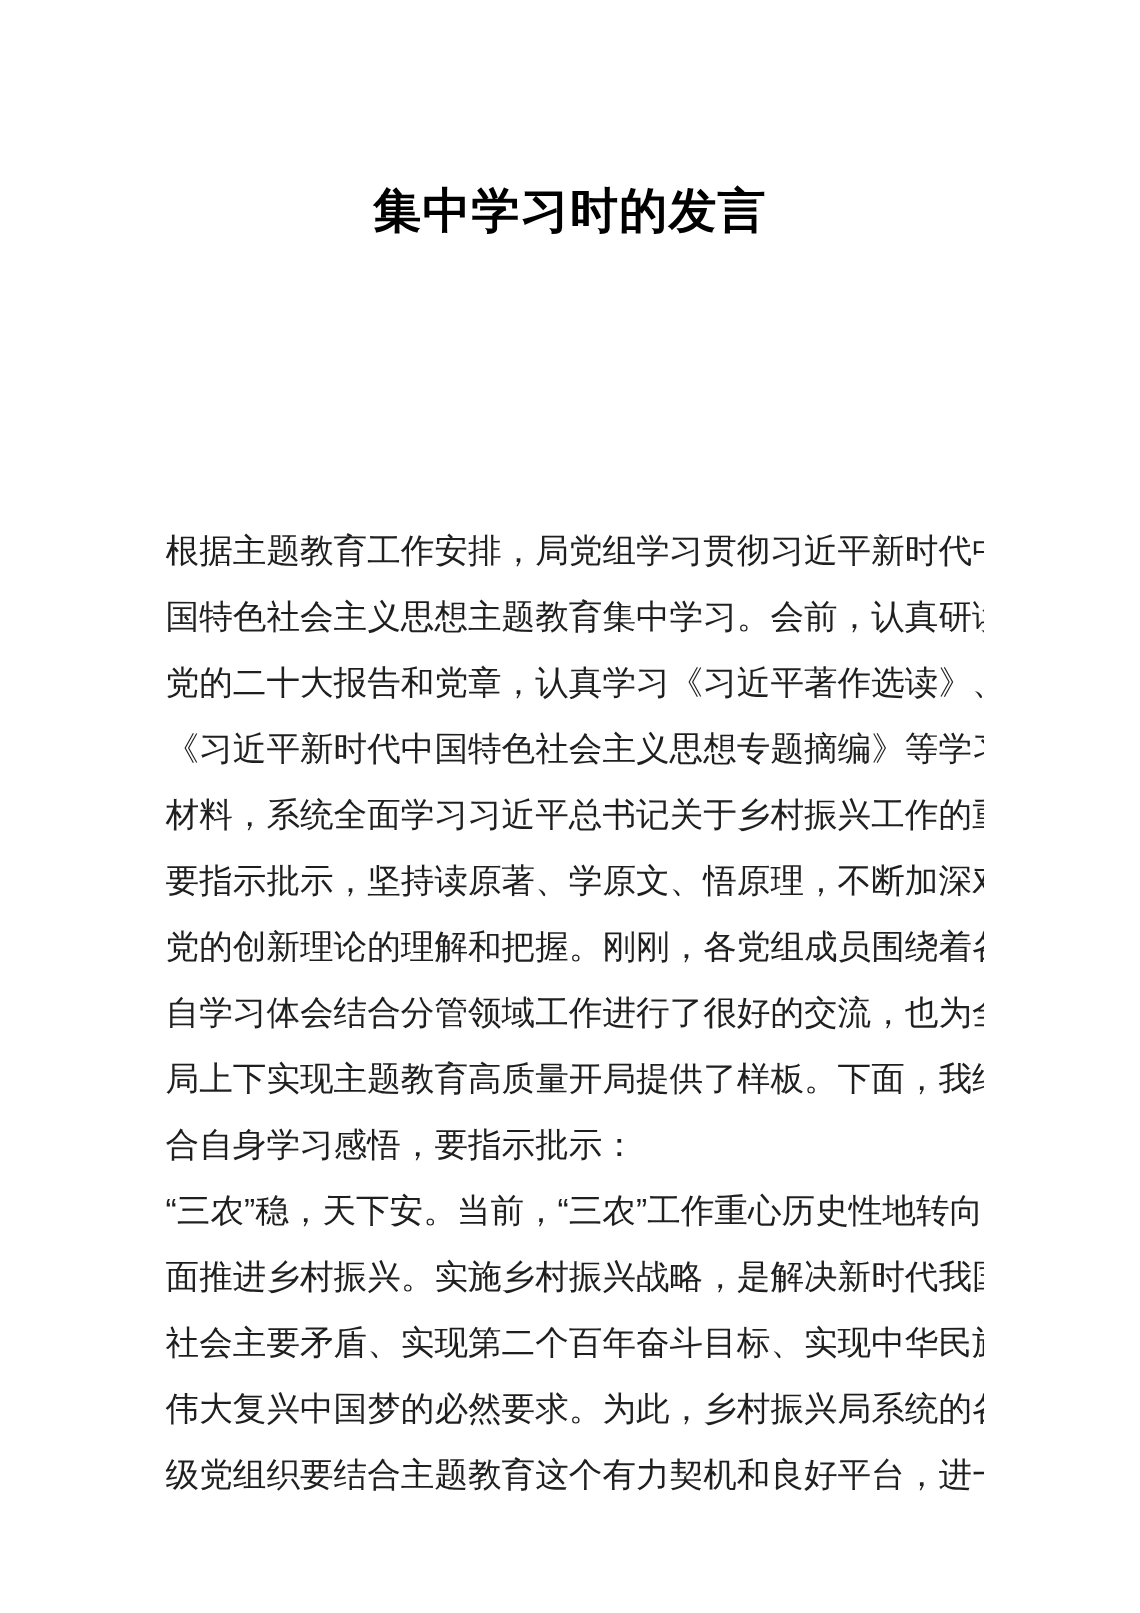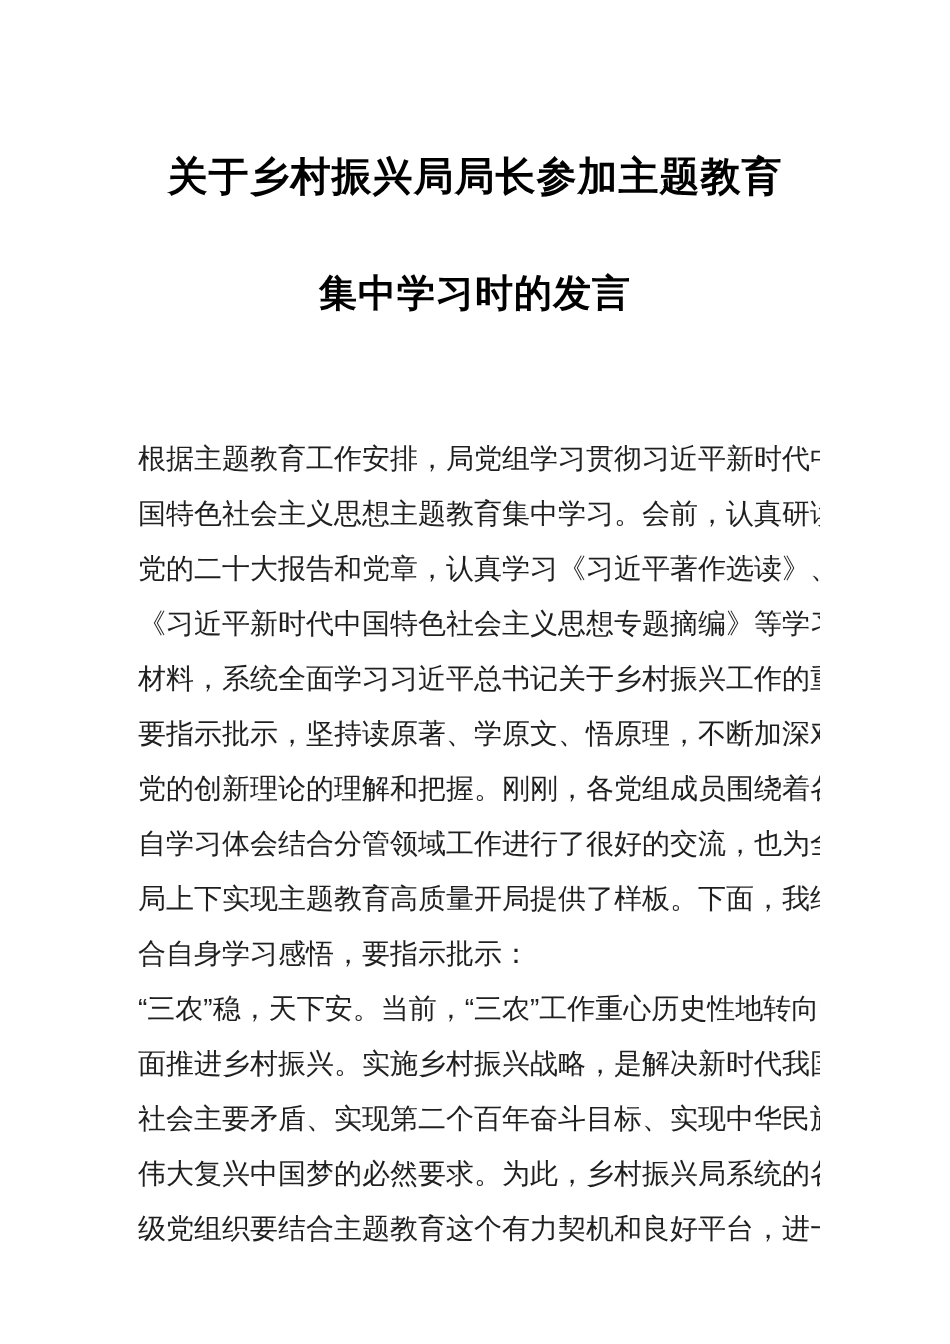--- a/index.html
+++ b/index.html
@@ -55,21 +55,20 @@
   .body-line.para-end {
     text-align-last: left;
   }
 </style>
 </head>
 <body>
 
 <div class="page">
 
   <h1 class="doc-title">
-    <div class="title-line">关于乡村振兴局局长参加主题教育</div>
     <div class="title-line">集中学习时的发言</div>
   </h1>
 
   <div class="doc-body">
     <div class="body-line">根据主题教育工作安排，局党组学习贯彻习近平新时代中</div>
     <div class="body-line">国特色社会主义思想主题教育集中学习。会前，认真研读</div>
     <div class="body-line">党的二十大报告和党章，认真学习《习近平著作选读》、</div>
     <div class="body-line">《习近平新时代中国特色社会主义思想专题摘编》等学习</div>
     <div class="body-line">材料，系统全面学习习近平总书记关于乡村振兴工作的重</div>
     <div class="body-line">要指示批示，坚持读原著、学原文、悟原理，不断加深对</div>

